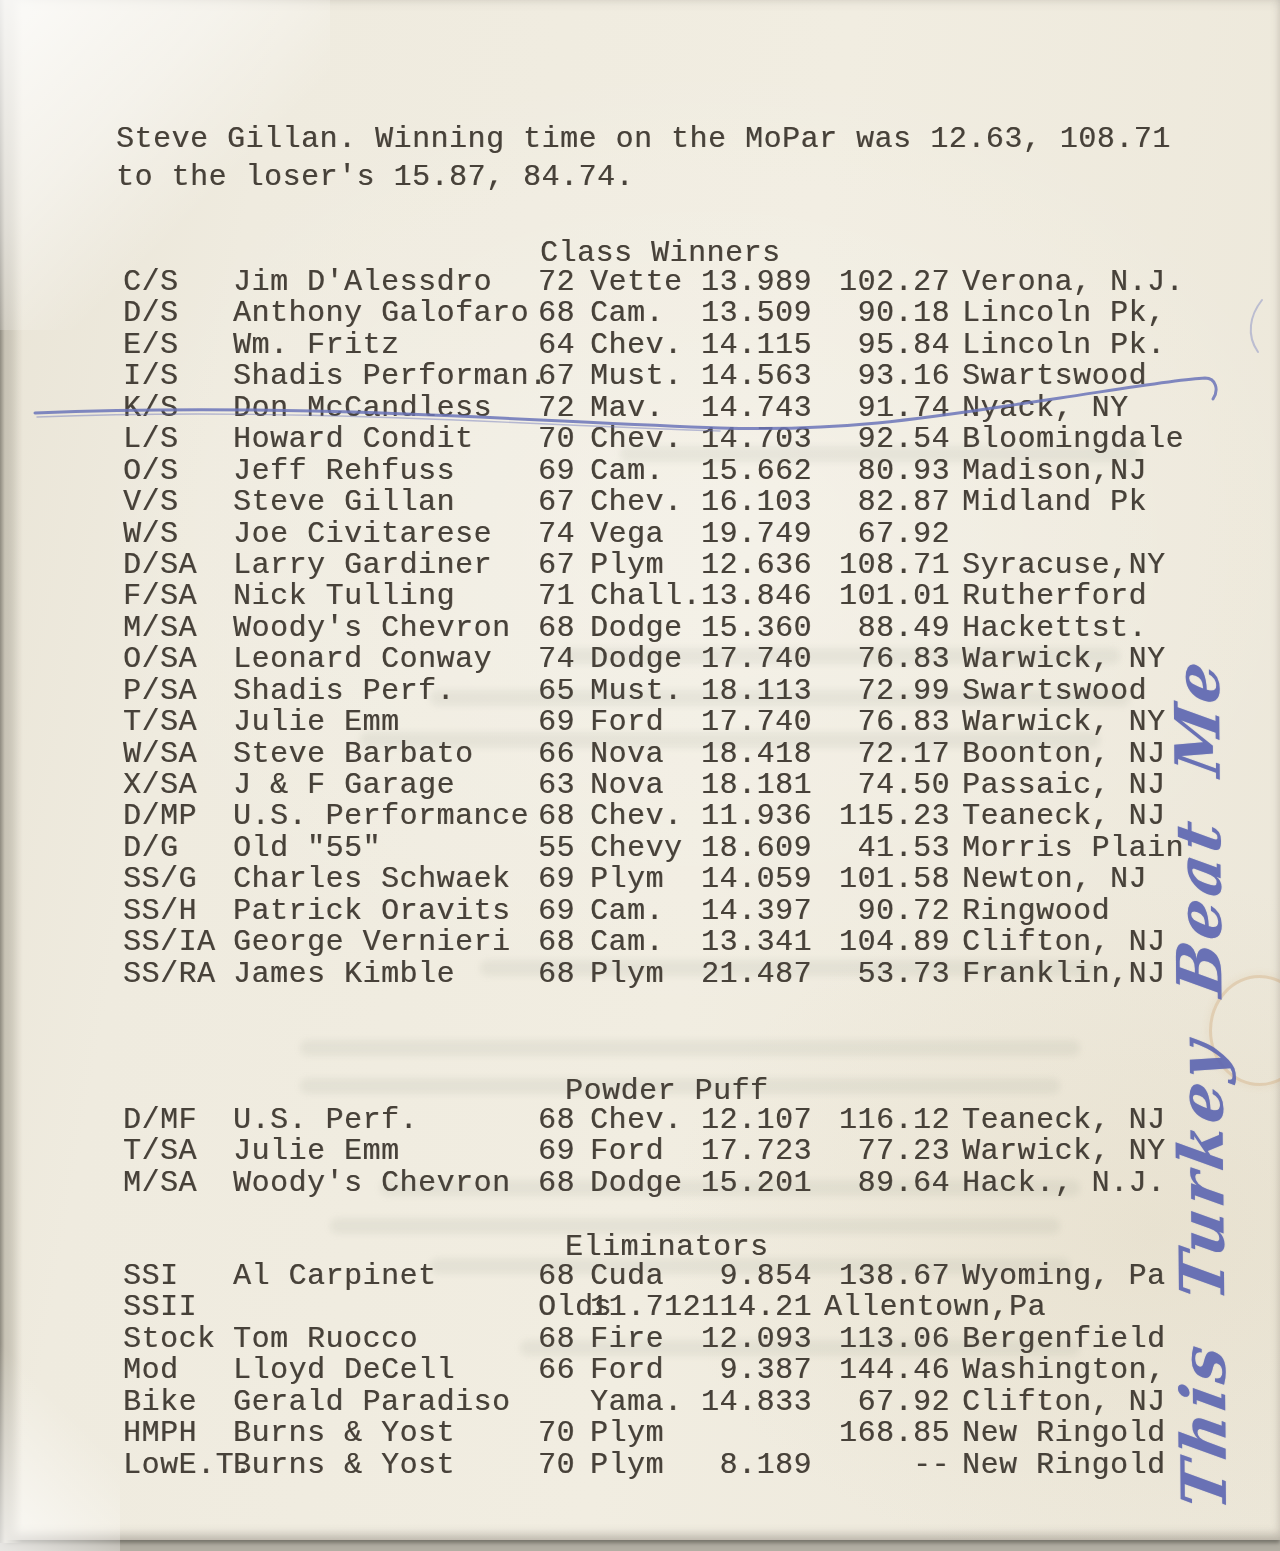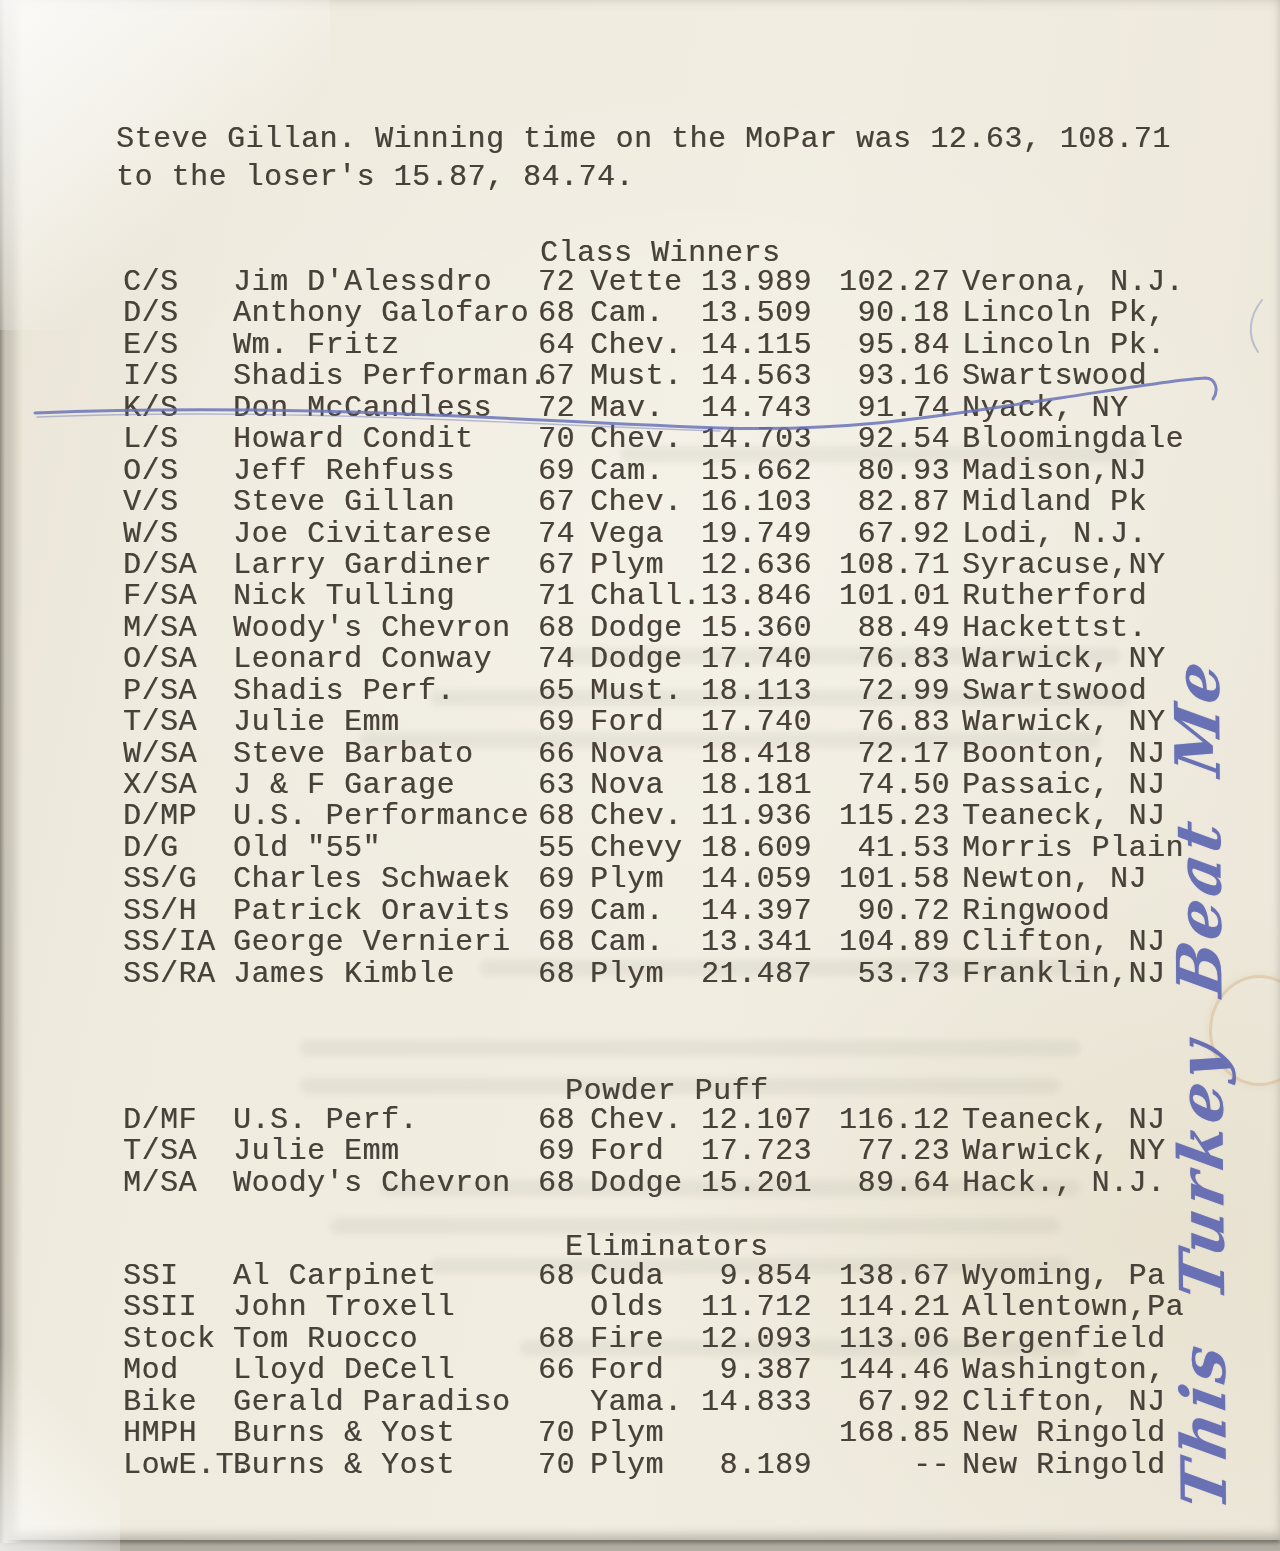--- a/index.html
+++ b/index.html
@@ -175,21 +175,20 @@
           <span class="c-mph">82.87</span>
           <span class="c-town">Midland Pk</span>
         </div>
         <div class="row">
           <span class="c-cls">W/S</span>
           <span class="c-name">Joe Civitarese</span>
           <span class="c-yr">74</span>
           <span class="c-car">Vega</span>
           <span class="c-et">19.749</span>
           <span class="c-mph">67.92</span>
-          <span class="c-town">Lodi, N.J.</span>
         </div>
         <div class="row">
           <span class="c-cls">D/SA</span>
           <span class="c-name">Larry Gardiner</span>
           <span class="c-yr">67</span>
           <span class="c-car">Plym</span>
           <span class="c-et">12.636</span>
           <span class="c-mph">108.71</span>
           <span class="c-town">Syracuse,NY</span>
         </div>
@@ -353,21 +352,20 @@
           <span class="c-cls">SSI</span>
           <span class="c-name">Al Carpinet</span>
           <span class="c-yr">68</span>
           <span class="c-car">Cuda</span>
           <span class="c-et">9.854</span>
           <span class="c-mph">138.67</span>
           <span class="c-town">Wyoming, Pa</span>
         </div>
         <div class="row">
           <span class="c-cls">SSII</span>
-          <span class="c-name">John Troxell</span>
           <span class="c-yr"></span>
           <span class="c-car">Olds</span>
           <span class="c-et">11.712</span>
           <span class="c-mph">114.21</span>
           <span class="c-town">Allentown,Pa</span>
         </div>
         <div class="row">
           <span class="c-cls">Stock</span>
           <span class="c-name">Tom Ruocco</span>
           <span class="c-yr">68</span>

